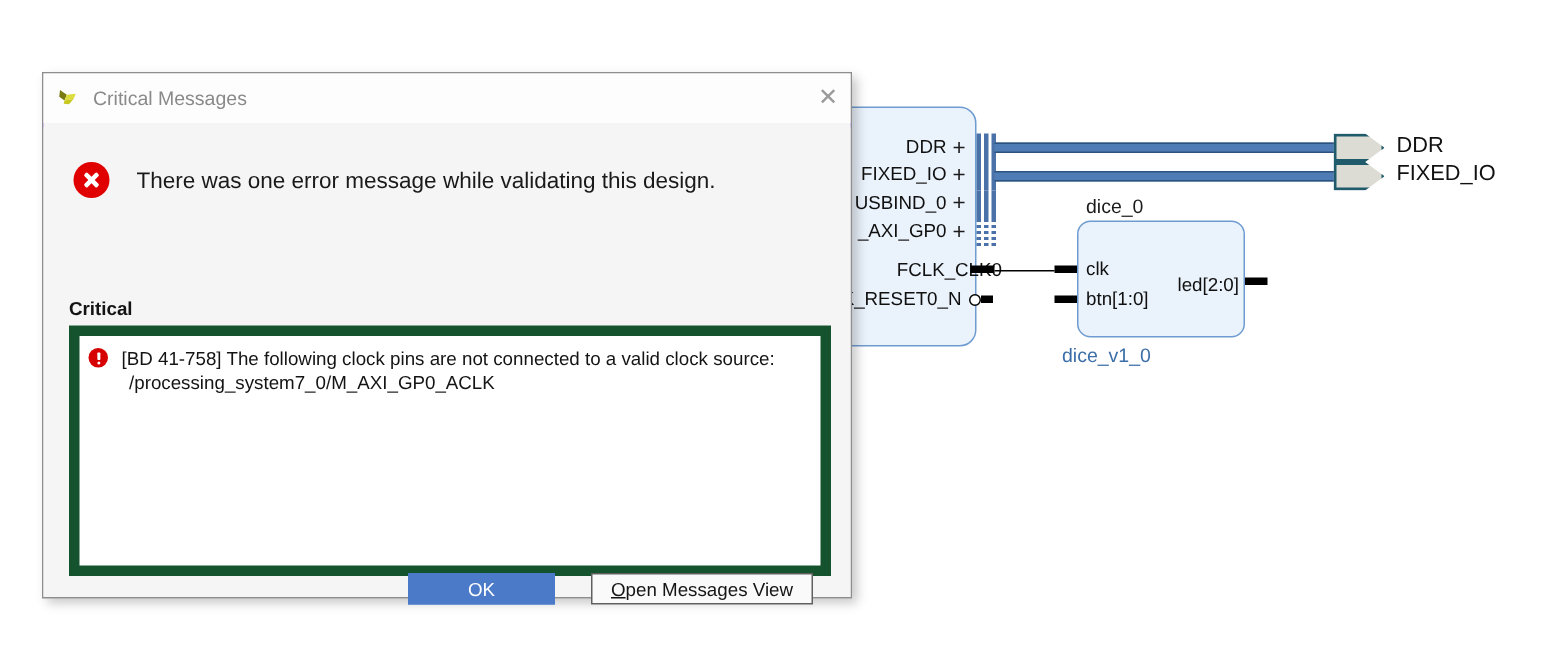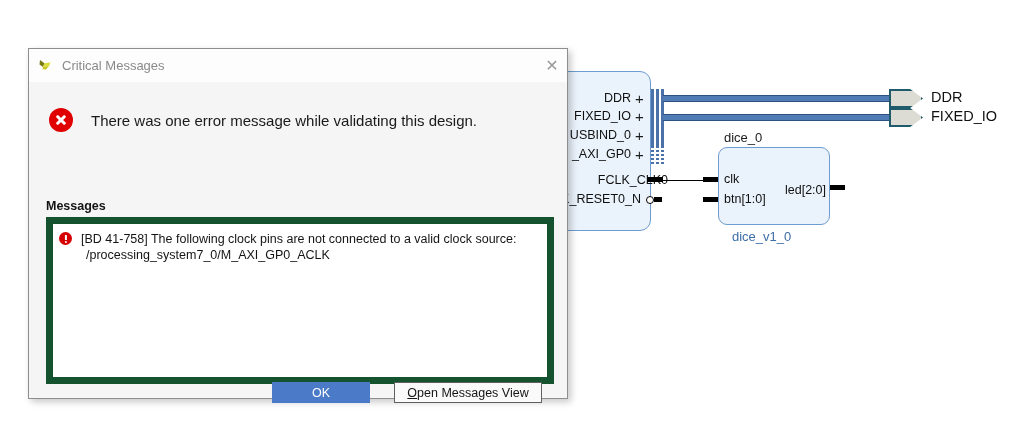--- a/index.html
+++ b/index.html
@@ -239,21 +239,21 @@
     <div class="pent"></div>
     <div class="lbl">FIXED_IO</div>
   </div>
 
   <div class="bd-block-title" style="left:724px;top:130px;">dice_0</div>
   <div class="bd-block dice"></div>
   <div class="bd-port-label left" style="left:724px;top:172px;">clk</div>
   <div class="bd-port-label left" style="left:724px;top:192px;">btn[1:0]</div>
   <div class="bd-port-label left" style="left:785px;top:183px;">led[2:0]</div>
   <div class="bd-pin" style="left:830px;top:185px;width:15px;"></div>
-  <div class="bd-block-subtitle" style="left:732px;top:229px;">dice_v1_0</div>
+  <div class="bd-block-subtitle" style="left:708px;top:229px;">dice_v1_0</div>
 </div>
 
 <div id="dialog">
 
   <div id="titlebar">
     <div id="title-logo">
       <svg width="18" height="18" viewBox="0 0 18 18" aria-hidden="true">
         <path d="M3 3 L7.5 6.2 L6 10 L2.5 7.5 Z" fill="#7a7a12"></path>
         <path d="M7.5 6.2 L13.5 5.5 L12 9 L6 10 Z" fill="#dcdc3c"></path>
         <path d="M6 10 L12 9 L9 12.5 L5.5 12.2 Z" fill="#c8c820"></path>
@@ -263,21 +263,21 @@
     <div id="close-btn">✕</div>
   </div>
 
   <div id="dlg-body">
 
     <div id="err-row">
       <div class="err-circle"></div>
       <div id="err-text">There was one error message while validating this design.</div>
     </div>
 
-    <div id="messages-label">Messages</div>
+    <div id="messages-label">Critical</div>
 
     <div id="messages-box">
       <div class="msg-item">
         <div class="bang-circle"></div>
         <div class="msg-line">[BD 41-758] The following clock pins are not connected to a valid clock source:</div>
         <div class="msg-line indent">/processing_system7_0/M_AXI_GP0_ACLK</div>
       </div>
     </div>
 
     <div id="btn-row">

